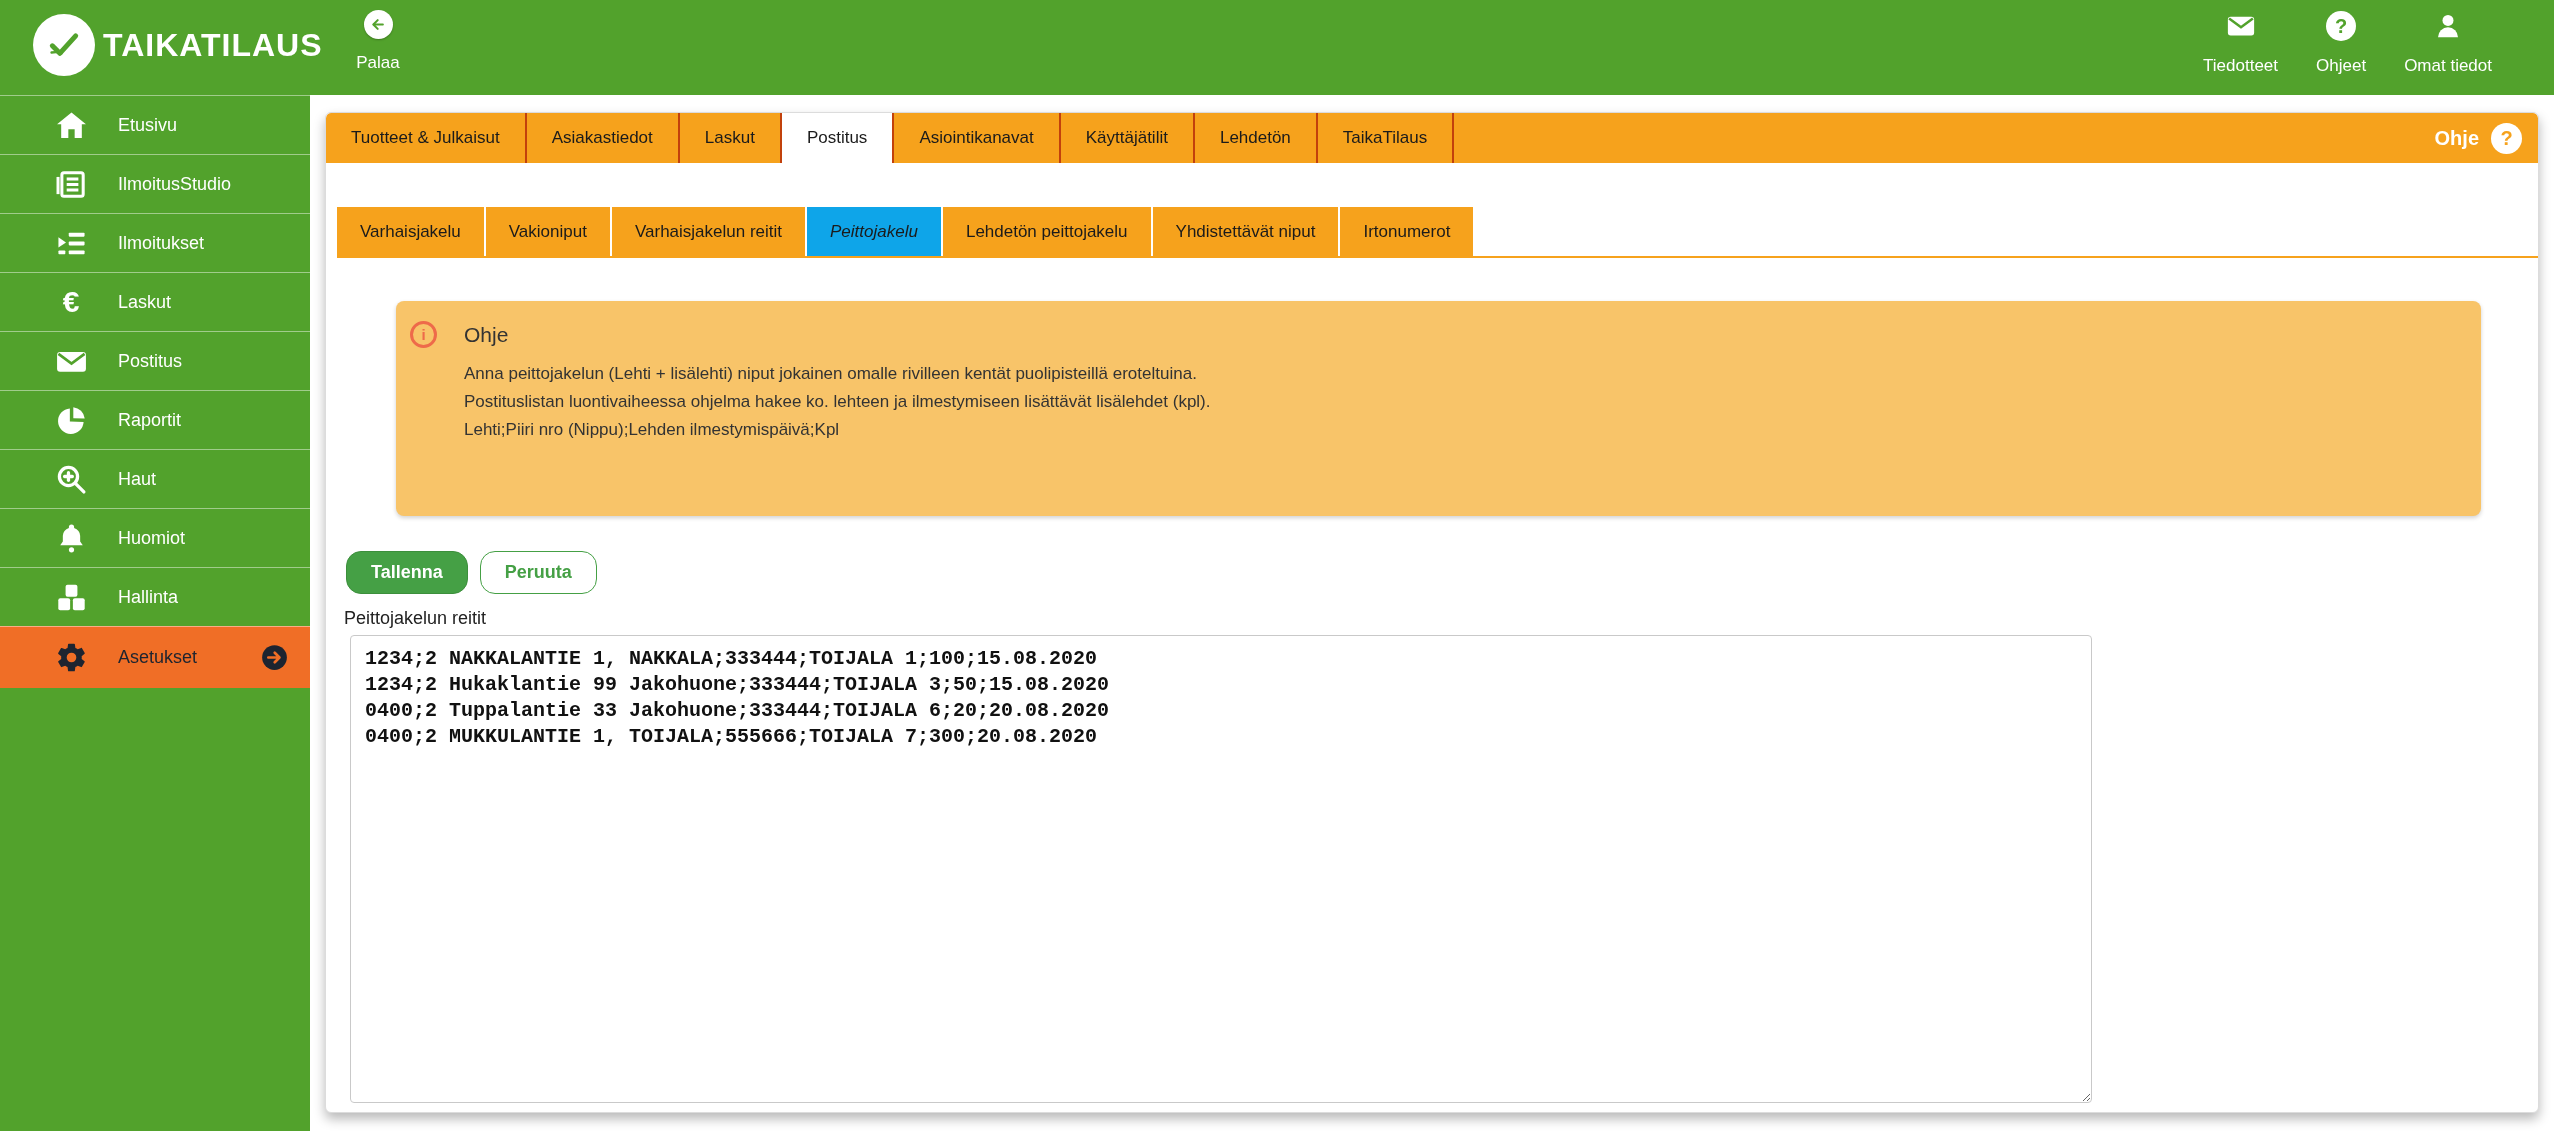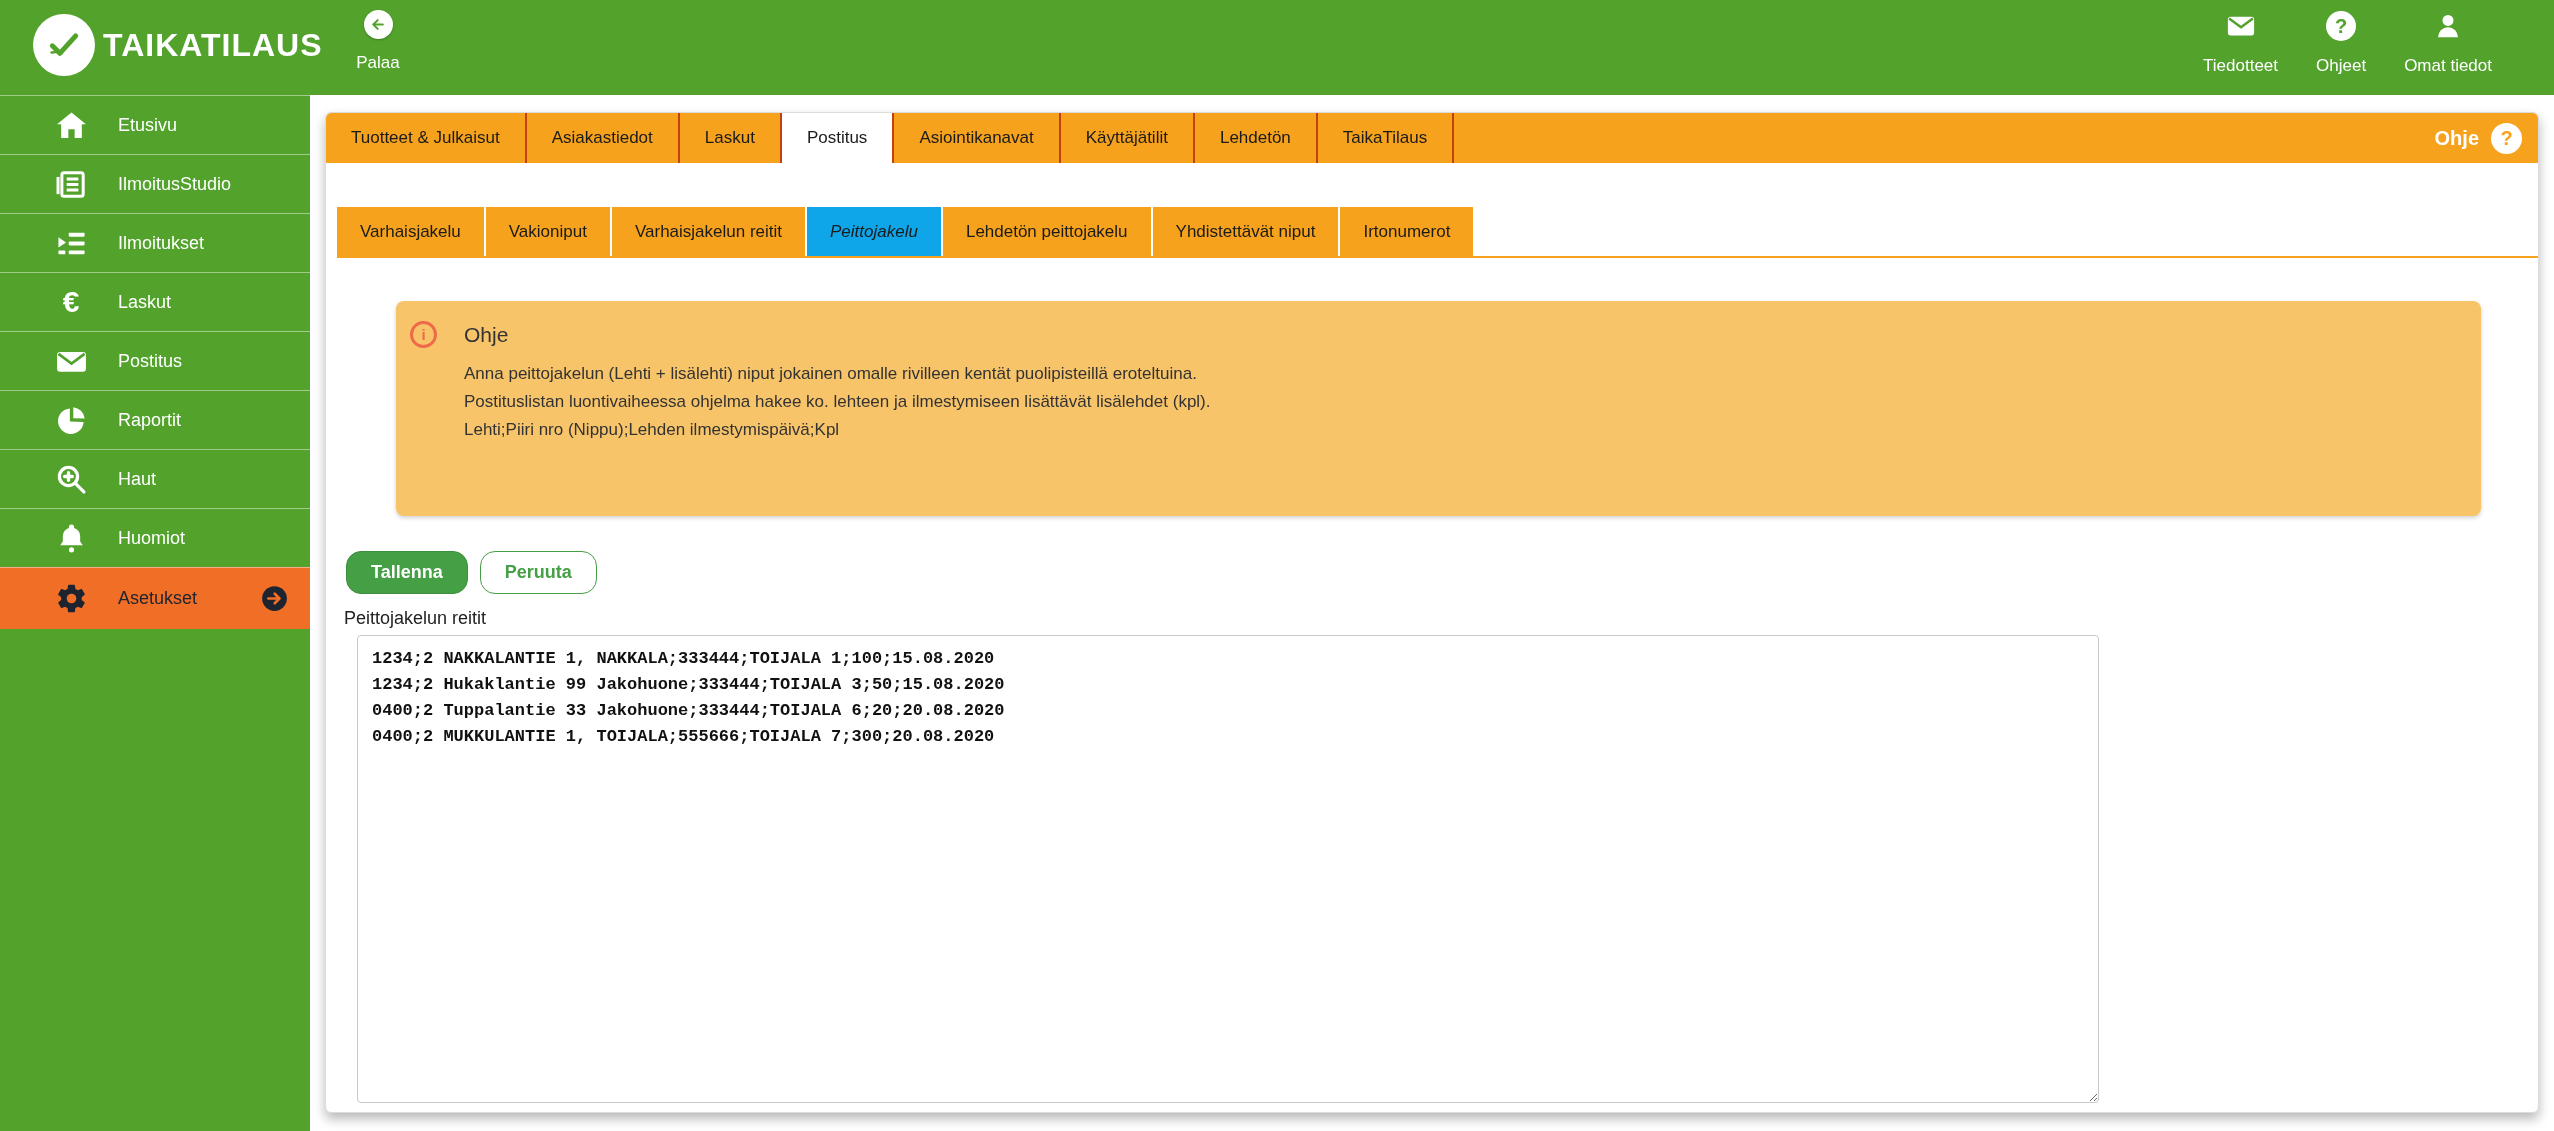--- a/index.html
+++ b/index.html
@@ -53,21 +53,21 @@
   .info-ring { width:27px; height:27px; border:3px solid #ee6a4a; border-radius:50%; color:#ee6a4a; display:flex; align-items:center; justify-content:center; font-size:15px; font-weight:bold; }
   .info-title { font-size:21px; color:#333; margin-left:27px; }
   .info-lines { margin:12px 0 0 54px; font-size:17px; color:#333; line-height:28px; }
 
   .btn-row { margin:35px 0 0 20px; display:flex; gap:12px; }
   .btn { height:43px; padding:0 24px; border-radius:15px; font-size:18px; font-weight:bold; font-family:"Liberation Sans", sans-serif; cursor:pointer; }
   .btn-save { background:#45a045; color:#fff; border:1px solid #3c8f3c; }
   .btn-cancel { background:#fff; color:#45a045; border:1px solid #45a045; }
 
   .field-label { margin:14px 0 6px 18px; font-size:18px; color:#222; }
-  .routes-area { display:block; margin-left:31px; width:1742px; height:468px; border:1px solid #c9c9c9; border-radius:4px; padding:10px 14px; font-family:"Liberation Mono", monospace; font-weight:bold; font-size:17px; line-height:26px; color:#111; resize:both; outline:none; background:#fff; white-space:pre; overflow:auto; }
+  .routes-area { display:block; margin-left:24px; width:1742px; height:468px; border:1px solid #c9c9c9; border-radius:4px; padding:10px 14px; font-family:"Liberation Mono", monospace; font-weight:bold; font-size:20px; line-height:26px; color:#111; resize:both; outline:none; background:#fff; white-space:pre; overflow:auto; }
 </style>
 </head>
 <body>
 
 <div class="header">
   <div class="logo">
     <span class="logo-mark">
       <svg viewBox="0 0 24 24" fill="none" stroke="#52a22c" stroke-width="3" stroke-linecap="round" stroke-linejoin="round">
           <path d="M5 12.5l4.5 4.5L19 6.5"></path>
           <path d="M4.5 16.5c3-.5 5-.2 6 .5" stroke-width="1.4"></path>
@@ -185,20 +185,30 @@
     <span class="side-label">Haut</span>
   </div>
   <div class="side-item">
     <span class="side-ico">
         <svg viewBox="0 0 24 24" fill="currentColor">
           <path d="M12 1.8a1.9 1.9 0 0 1 1.9 1.9v.6A6.4 6.4 0 0 1 18.3 10v4.2l1.9 2.7H3.8l1.9-2.7V10a6.4 6.4 0 0 1 4.4-5.7v-.6A1.9 1.9 0 0 1 12 1.8z"></path>
           <circle cx="12" cy="20.2" r="1.9"></circle>
         </svg>
       </span>
     <span class="side-label">Huomiot</span>
+  </div>
+  <div class="side-item">
+    <span class="side-ico">
+        <svg viewBox="0 0 24 24" fill="currentColor">
+          <rect x="7.7" y="2.8" width="8.6" height="8.6" rx="1.4"></rect>
+          <rect x="2.4" y="12.6" width="8.6" height="8.6" rx="1.4"></rect>
+          <rect x="13" y="12.6" width="8.6" height="8.6" rx="1.4"></rect>
+        </svg>
+      </span>
+    <span class="side-label">Hallinta</span>
   </div>
   <div class="side-item active">
     <span class="side-ico">
         <svg viewBox="0 0 24 24" fill="currentColor">
           <path d="M19.4 13c.04-.33.06-.66.06-1s-.02-.67-.06-1l2.1-1.65c.19-.15.24-.42.12-.64l-2-3.46c-.12-.22-.39-.3-.61-.22l-2.49 1c-.52-.4-1.08-.73-1.69-.98l-.38-2.65C14.4 2.18 14.2 2 13.96 2h-4c-.24 0-.44.18-.47.42l-.38 2.65c-.61.25-1.17.59-1.69.98l-2.49-1c-.22-.09-.49 0-.61.22l-2 3.46c-.12.22-.07.49.12.64L4.54 11c-.04.33-.06.66-.06 1s.02.67.06 1l-2.1 1.65c-.19.15-.24.42-.12.64l2 3.46c.12.22.39.3.61.22l2.49-1c.52.4 1.08.73 1.69.98l.38 2.65c.03.24.23.42.47.42h4c.24 0 .44-.18.47-.42l.38-2.65c.61-.25 1.17-.59 1.69-.98l2.49 1c.22.09.49 0 .61-.22l2-3.46c.12-.22.07-.49-.12-.64L19.4 13zM12 15.5A3.5 3.5 0 1 1 12 8.5a3.5 3.5 0 0 1 0 7z"></path>
         </svg>
       </span>
     <span class="side-label">Asetukset</span>
     <span class="arrow-circle"><svg viewBox="0 0 24 24">
           <circle cx="12" cy="12" r="11" fill="#1d2430"></circle>

